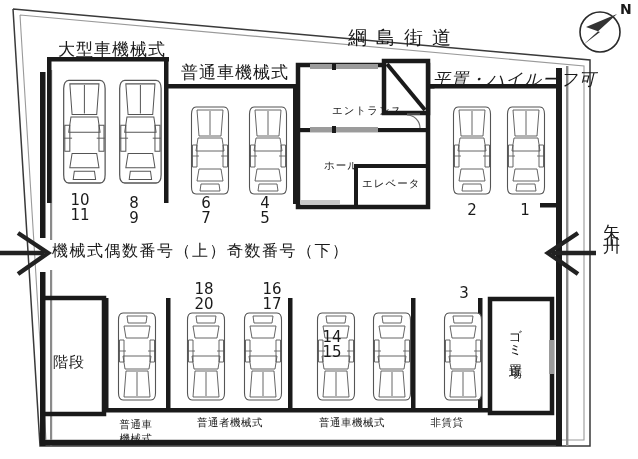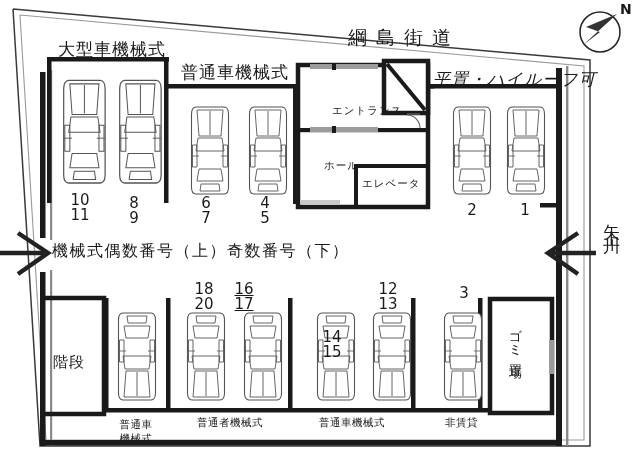--- a/index.html
+++ b/index.html
@@ -215,27 +215,25 @@
   <div class="lbl num" style="left:186px;top:196px;width:40px;">6
 7</div>
   <div class="lbl num" style="left:245px;top:196px;width:40px;">4
 5</div>
 
   <div class="lbl num" style="left:452px;top:203px;width:40px;">2</div>
   <div class="lbl num" style="left:505px;top:203px;width:40px;">1</div>
 
   <div class="lbl num" style="left:184px;top:282px;width:40px;">18
 20</div>
-  <div class="lbl num" style="left:224px;top:282px;width:40px;text-decoration:underline;">16
+  <div class="lbl num" style="left:252px;top:282px;width:40px;">16
 17</div>
   <div class="lbl num" style="left:312px;top:282px;width:40px;margin-top:48px;">14
 15</div>
-  <div class="lbl num" style="left:368px;top:282px;width:40px;">12
-13</div>
   <div class="lbl num" style="left:444px;top:286px;width:40px;">3</div>
 
   <div class="lbl foot jp" style="left:104px;top:417px;width:64px;line-height:1.35;">普通車
 機械式</div>
   <div class="lbl foot jp" style="left:172px;top:417px;width:116px;">普通者機械式</div>
   <div class="lbl foot jp" style="left:294px;top:417px;width:116px;">普通車機械式</div>
-  <div class="lbl foot jp" style="left:416px;top:417px;width:62px;text-align:right;">非賃貸</div>
+  <div class="lbl foot jp" style="left:416px;top:417px;width:62px;">非賃貸</div>
 
 </div>
 
 </body></html>

